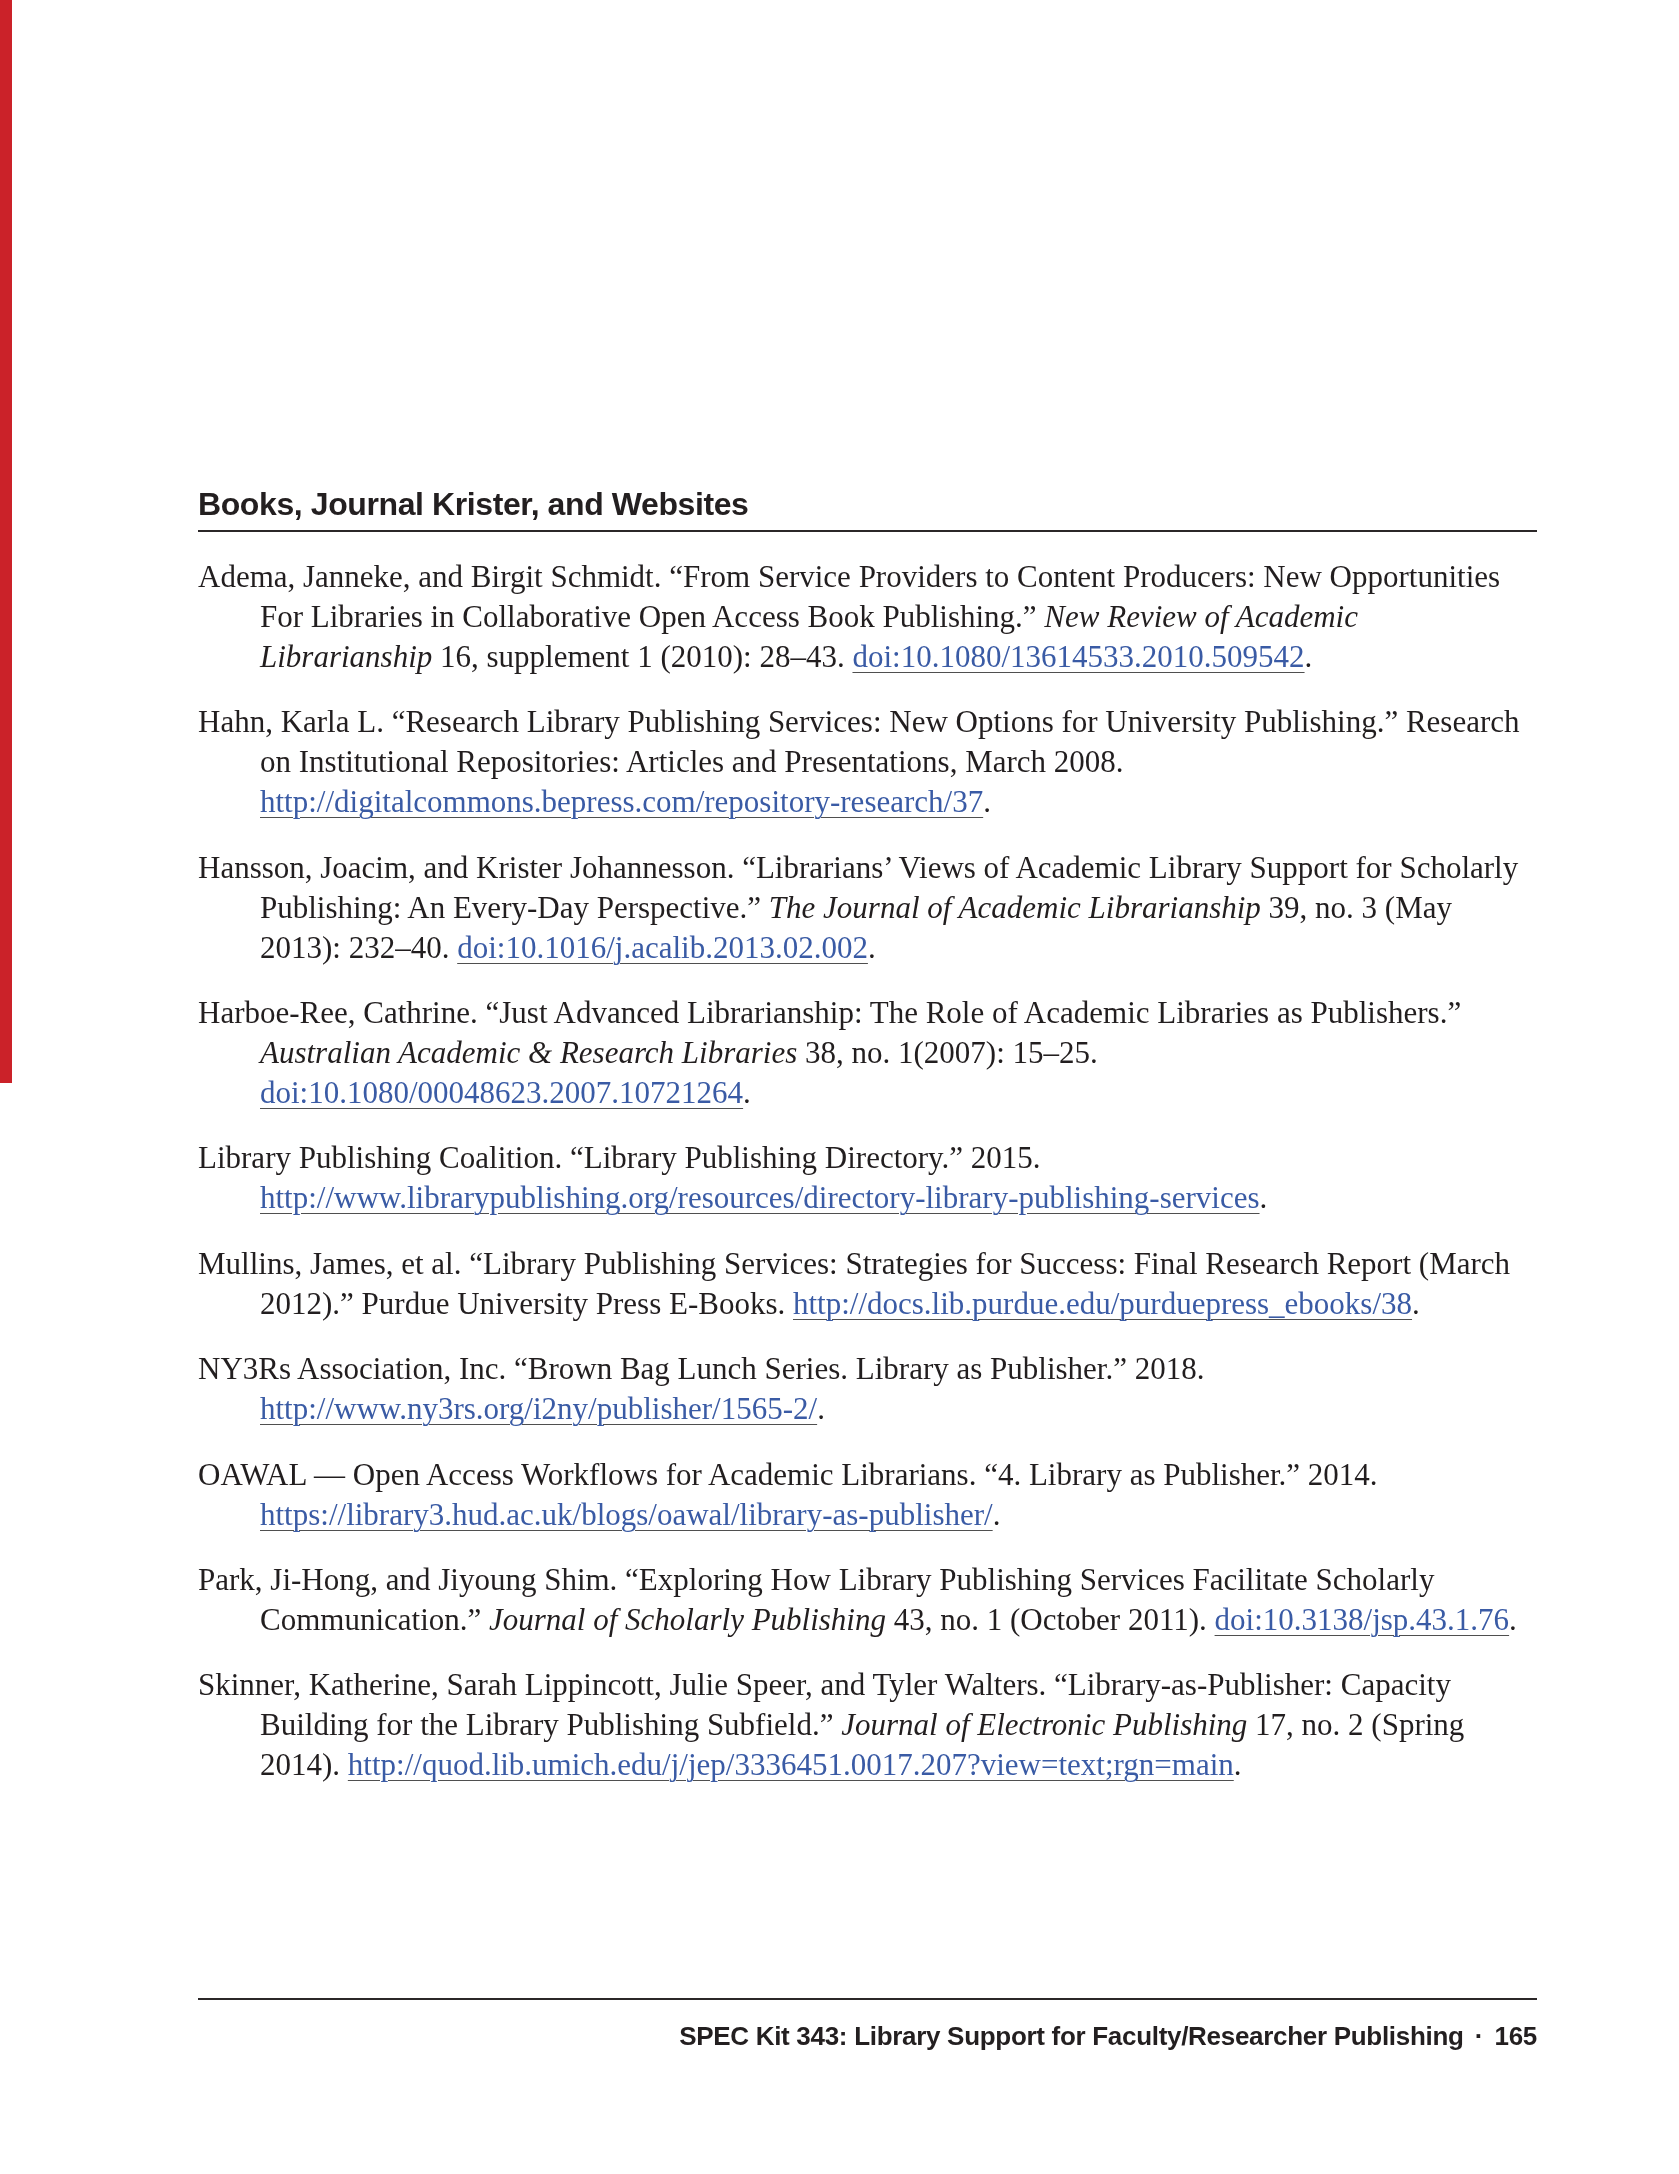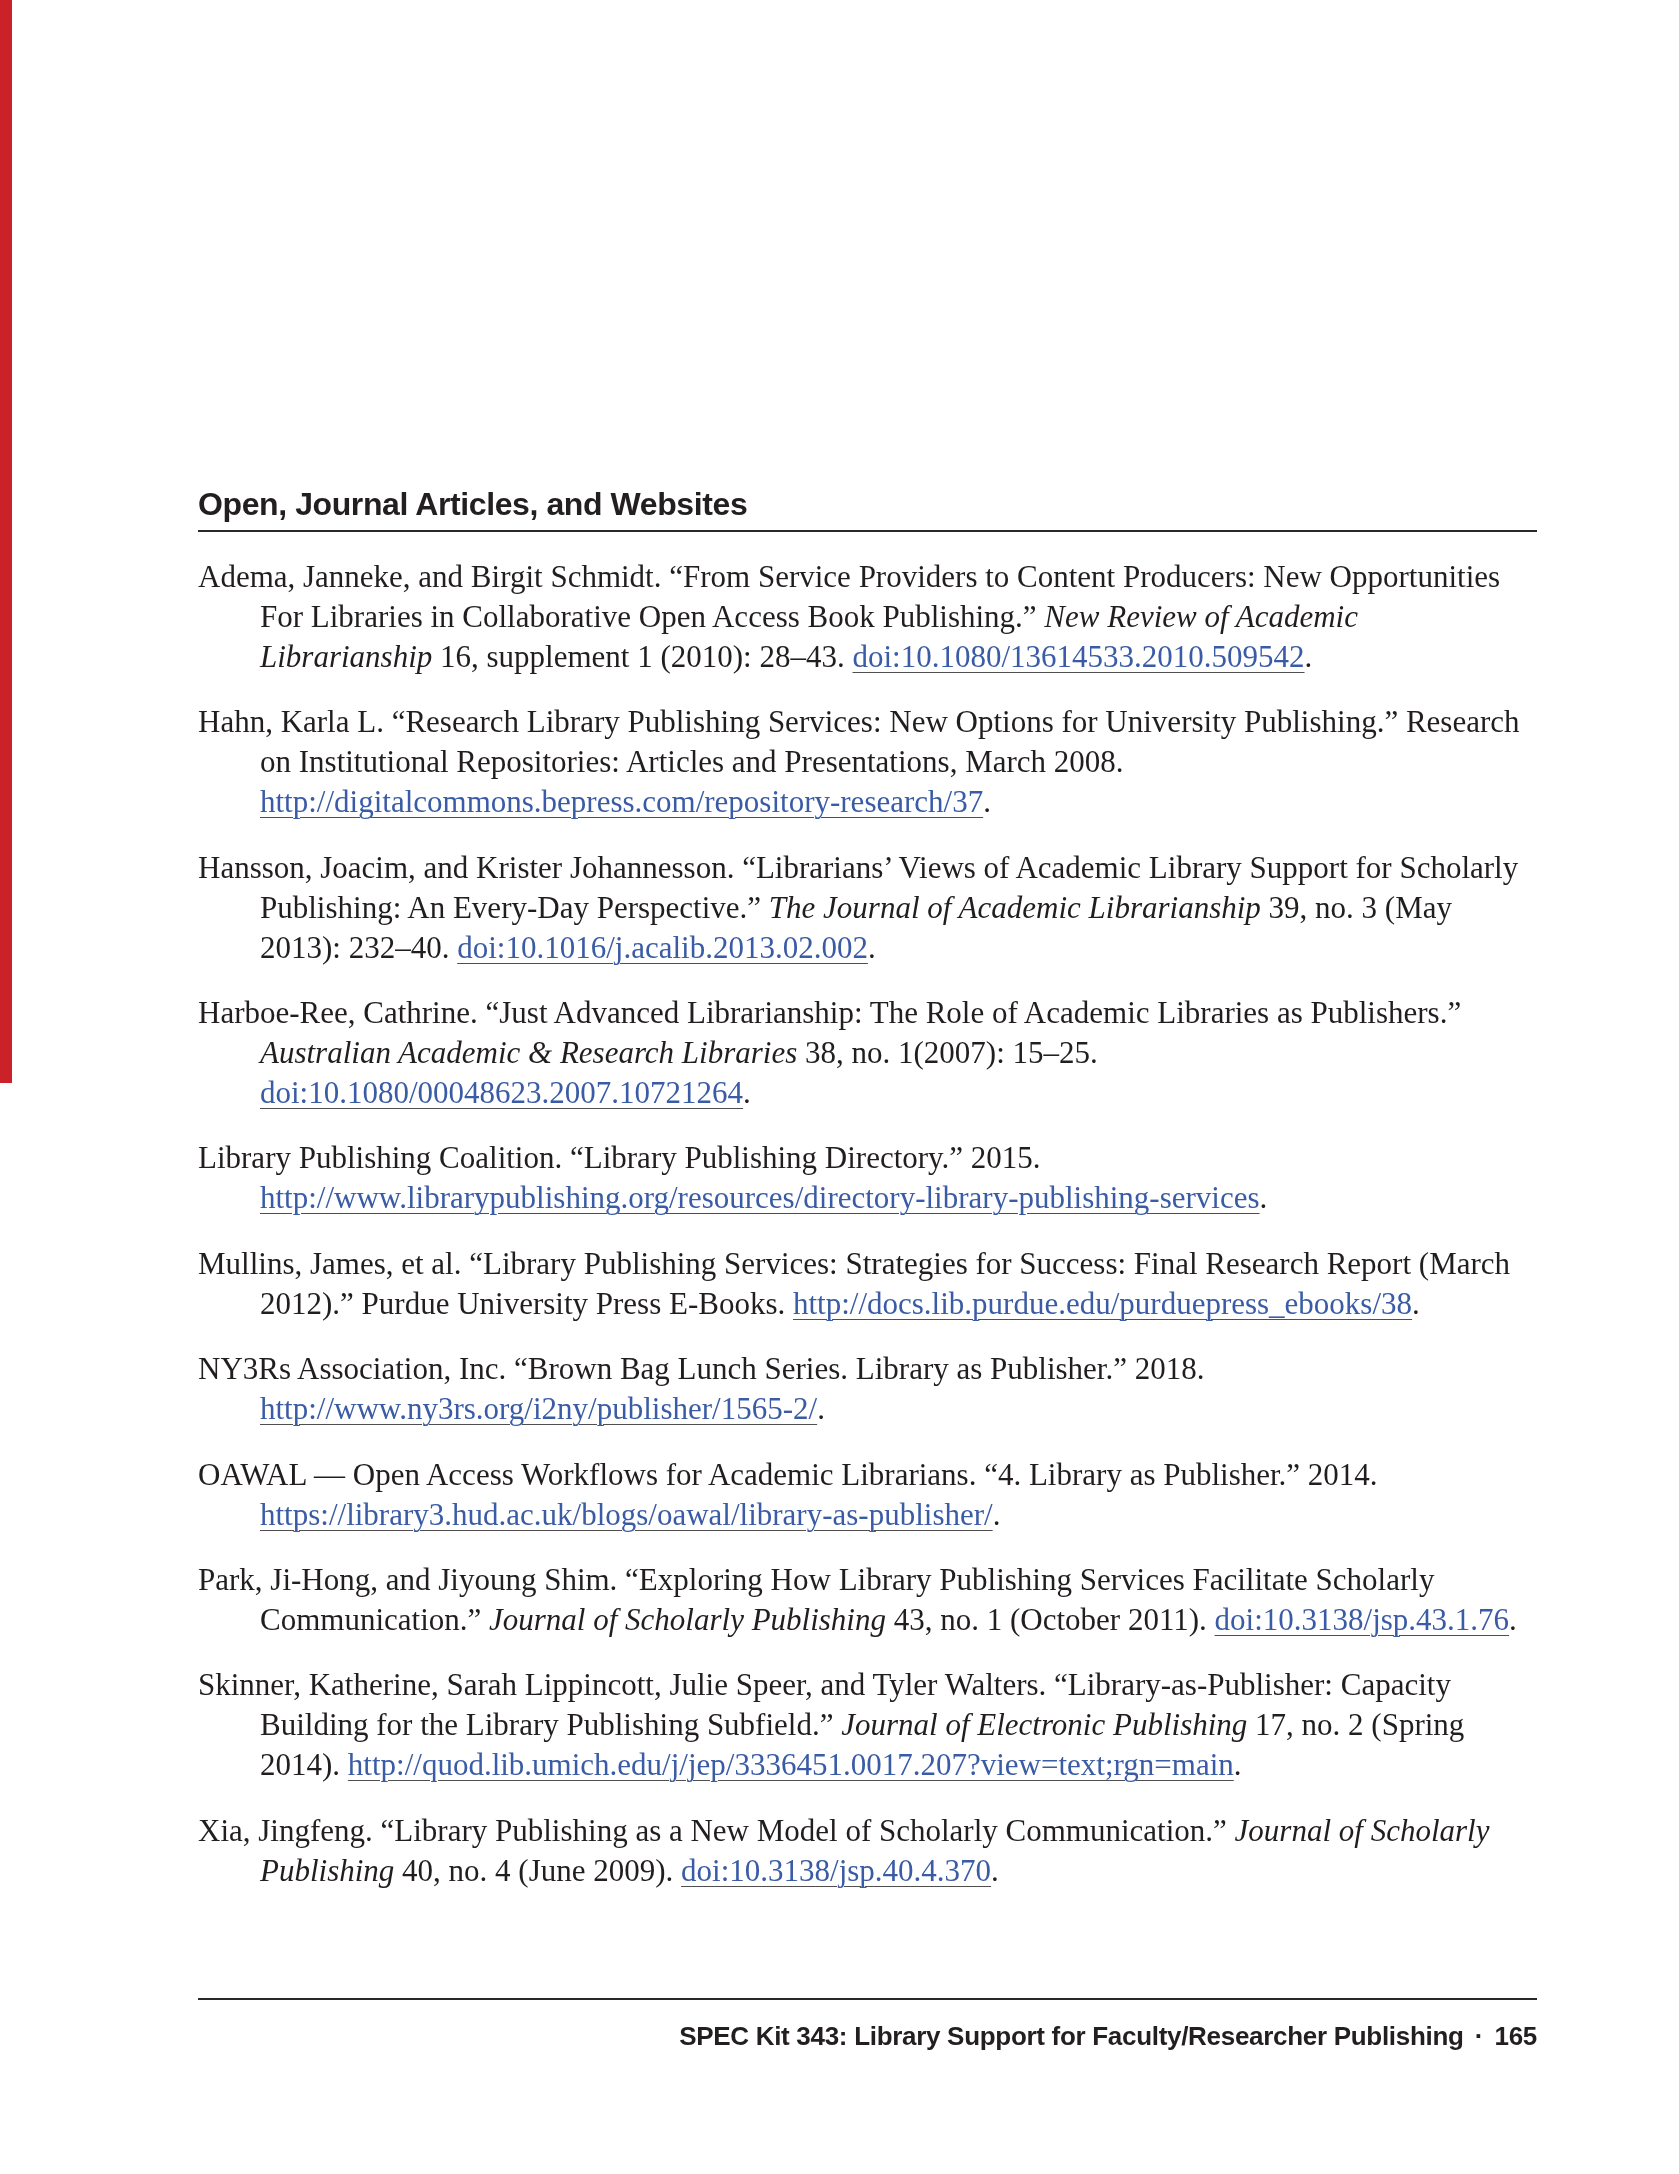--- a/index.html
+++ b/index.html
@@ -72,35 +72,34 @@
   }
   .footer .dot { margin: 0 11.3px; }
 </style>
 </head>
 <body>
 
 <div class="page">
   <div class="red-bar"></div>
 
   <div class="content">
-    <h1 class="section-heading">Open, Journal Articles, and Websites</h1>
+    <h1 class="section-heading">Books, Journal Krister, and Websites</h1>
     <div class="heading-rule"></div>
 
     <div id="citation-list">
         <p class="citation"><span>Adema, Janneke, and Birgit Schmidt. “From Service Providers to Content Producers: New Opportunities For Libraries in Collaborative Open Access Book Publishing.” </span><em>New Review of Academic Librarianship</em><span> 16, supplement 1 (2010): 28–43. </span><a class="cite-link">doi:10.1080/13614533.2010.509542</a><span>.</span></p>
         <p class="citation"><span>Hahn, Karla L. “Research Library Publishing Services: New Options for University Publishing.” Research on Institutional Repositories: Articles and Presentations, March 2008. </span><a class="cite-link">http://digitalcommons.bepress.com/repository-research/37</a><span>.</span></p>
         <p class="citation"><span>Hansson, Joacim, and Krister Johannesson. “Librarians’ Views of Academic Library Support for Scholarly Publishing: An Every-Day Perspective.” </span><em>The Journal of Academic Librarianship</em><span> 39, no. 3 (May 2013): 232–40. </span><a class="cite-link">doi:10.1016/j.acalib.2013.02.002</a><span>.</span></p>
         <p class="citation"><span>Harboe-Ree, Cathrine. “Just Advanced Librarianship: The Role of Academic Libraries as Publishers.” </span><em>Australian Academic &amp; Research Libraries</em><span> 38, no. 1(2007): 15–25. </span><a class="cite-link">doi:10.1080/00048623.2007.10721264</a><span>.</span></p>
         <p class="citation"><span>Library Publishing Coalition. “Library Publishing Directory.” 2015. </span><a class="cite-link">http://www.librarypublishing.org/resources/directory-library-publishing-services</a><span>.</span></p>
         <p class="citation"><span>Mullins, James, et al. “Library Publishing Services: Strategies for Success: Final Research Report (March 2012).” Purdue University Press E-Books. </span><a class="cite-link">http://docs.lib.purdue.edu/purduepress_ebooks/38</a><span>.</span></p>
         <p class="citation"><span>NY3Rs Association, Inc. “Brown Bag Lunch Series. Library as Publisher.” 2018. </span><a class="cite-link">http://www.ny3rs.org/i2ny/publisher/1565-2/</a><span>.</span></p>
         <p class="citation"><span>OAWAL — Open Access Workflows for Academic Librarians. “4. Library as Publisher.” 2014. </span><a class="cite-link">https://library3.hud.ac.uk/blogs/oawal/library-as-publisher/</a><span>.</span></p>
         <p class="citation"><span>Park, Ji-Hong, and Jiyoung Shim. “Exploring How Library Publishing Services Facilitate Scholarly Communication.” </span><em>Journal of Scholarly Publishing</em><span> 43, no. 1 (October 2011). </span><a class="cite-link">doi:10.3138/jsp.43.1.76</a><span>.</span></p>
         <p class="citation"><span>Skinner, Katherine, Sarah Lippincott, Julie Speer, and Tyler Walters. “Library-as-Publisher: Capacity Building for the Library Publishing Subfield.” </span><em>Journal of Electronic Publishing</em><span> 17, no. 2 (Spring 2014). </span><a class="cite-link">http://quod.lib.umich.edu/j/jep/3336451.0017.207?view=text;rgn=main</a><span>.</span></p>
-        <p class="citation"><span>Xia, Jingfeng. “Library Publishing as a New Model of Scholarly Communication.” </span><em>Journal of Scholarly Publishing</em><span> 40, no. 4 (June 2009). </span><a class="cite-link">doi:10.3138/jsp.40.4.370</a><span>.</span></p>
       </div>
   </div>
 
   <div class="footer-rule"></div>
   <div class="footer">
     <span>SPEC Kit 343: Library Support for Faculty/Researcher Publishing</span><span class="dot">·</span><span>165</span>
   </div>
 </div>
 
 

